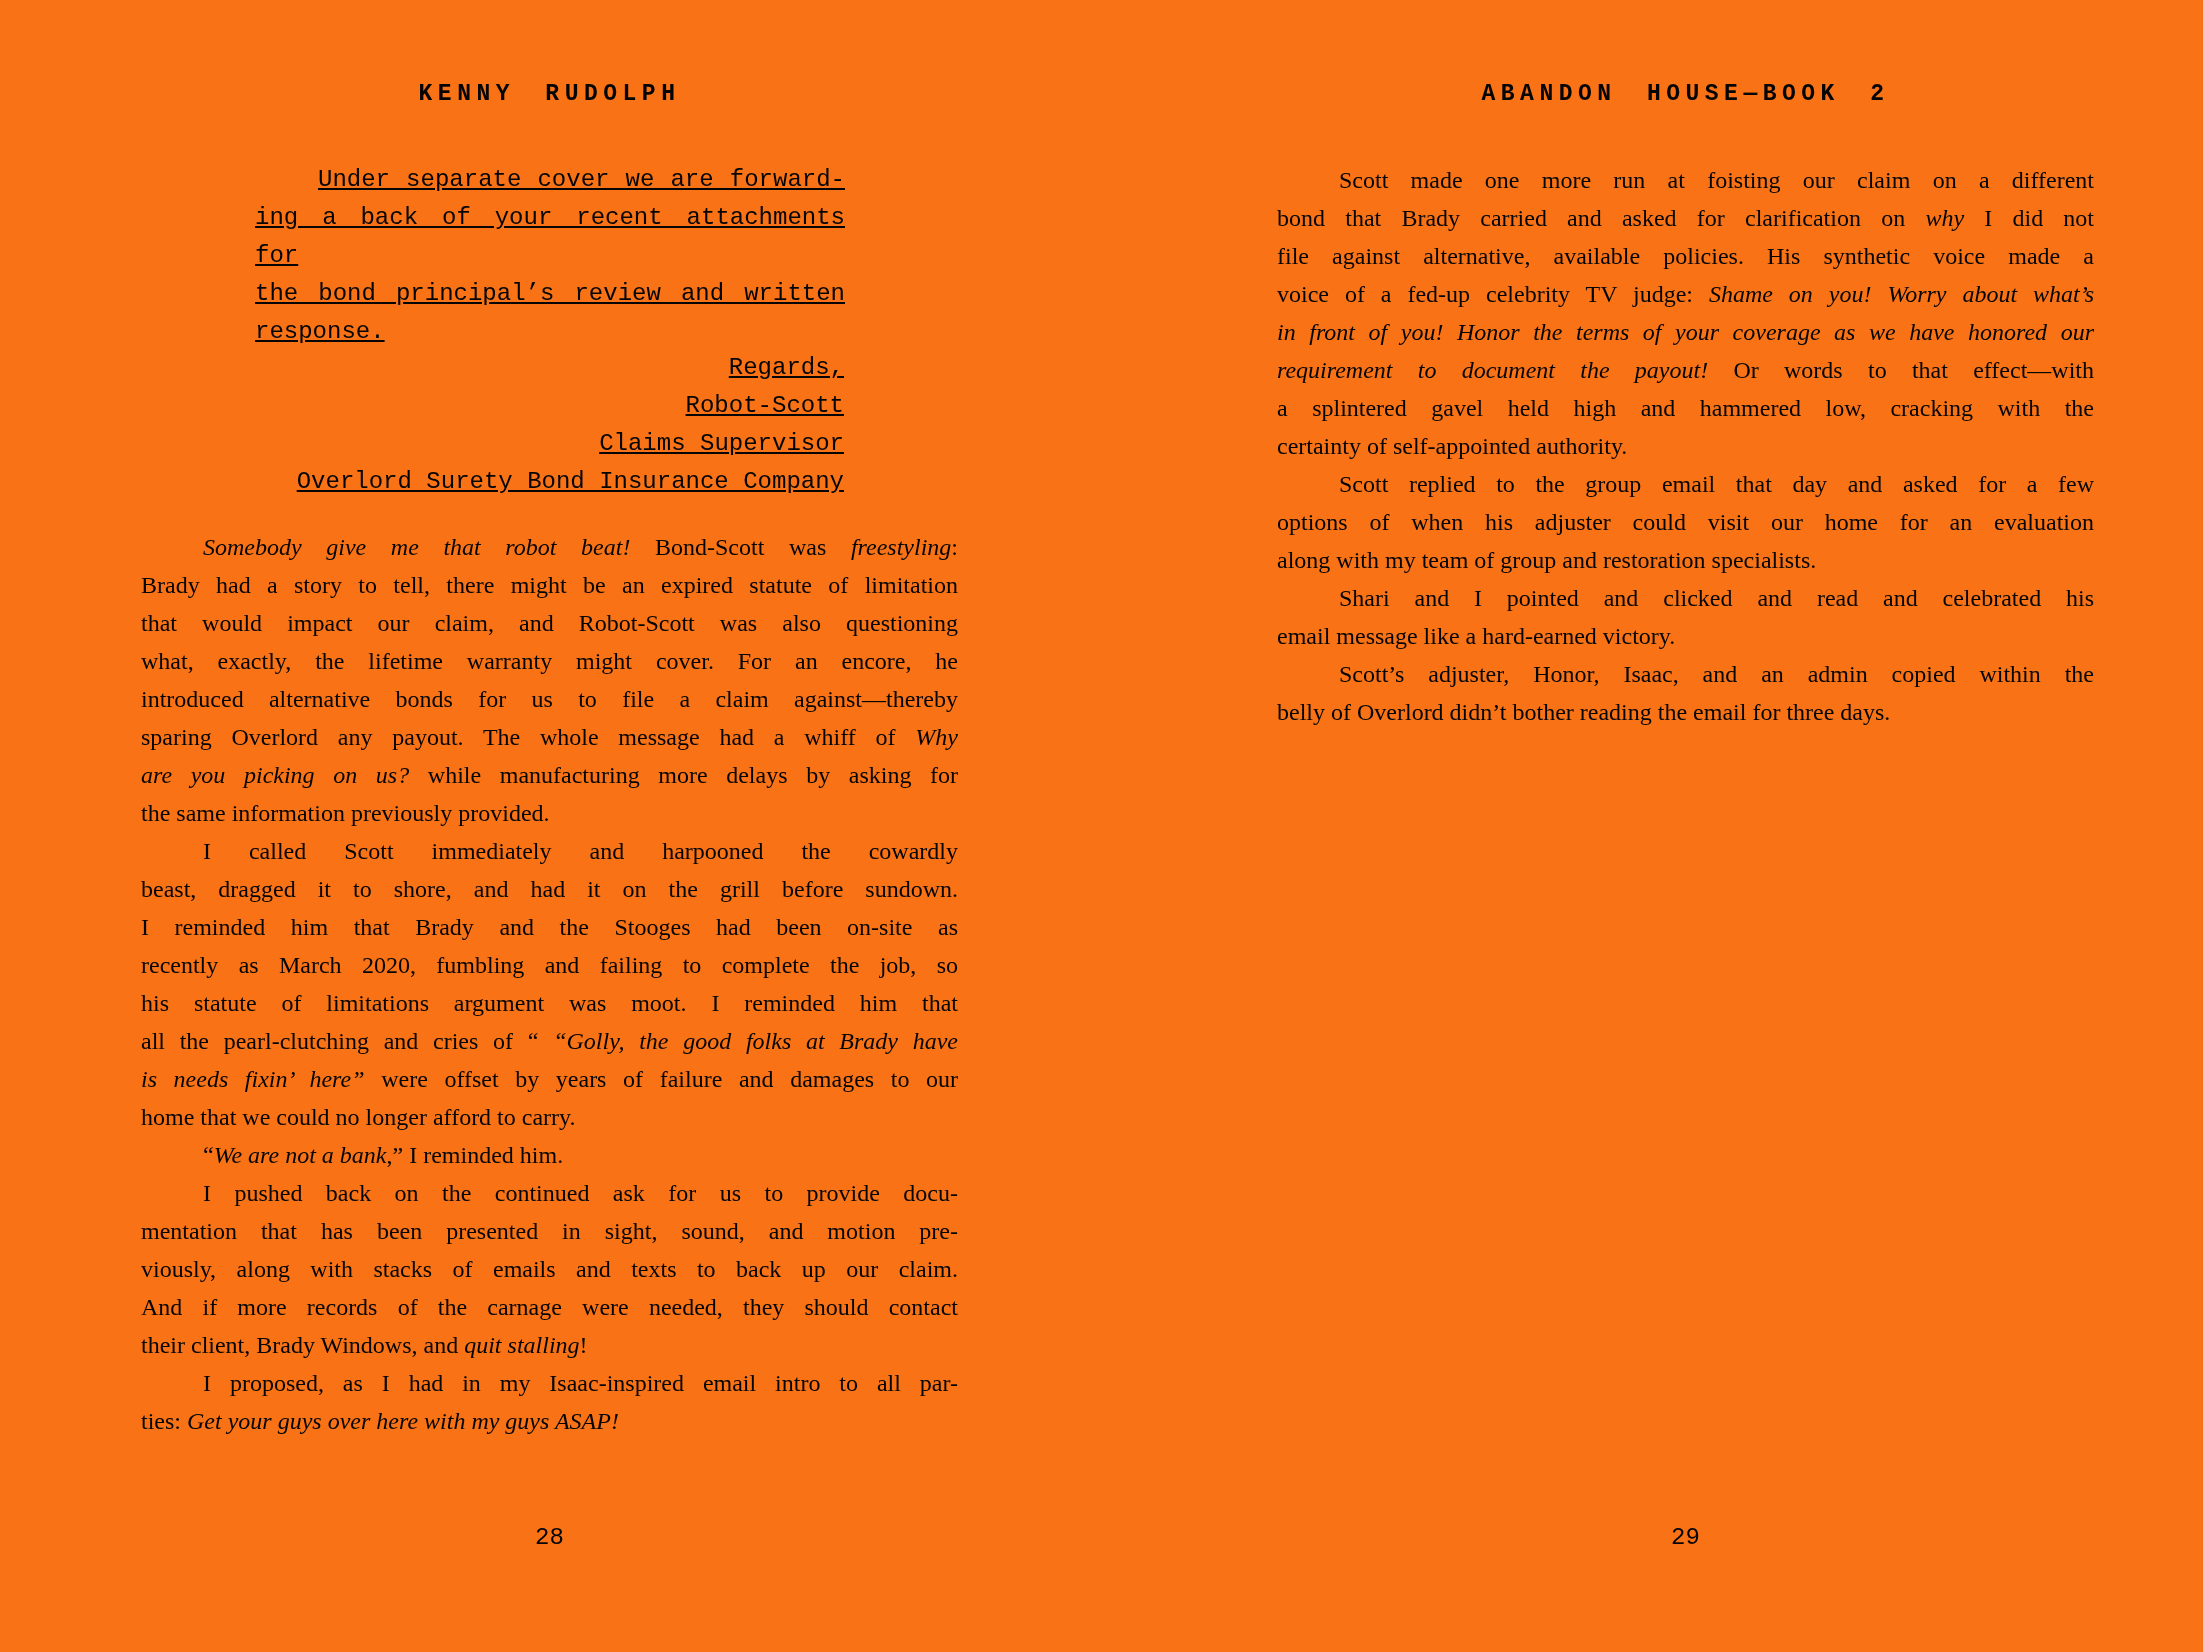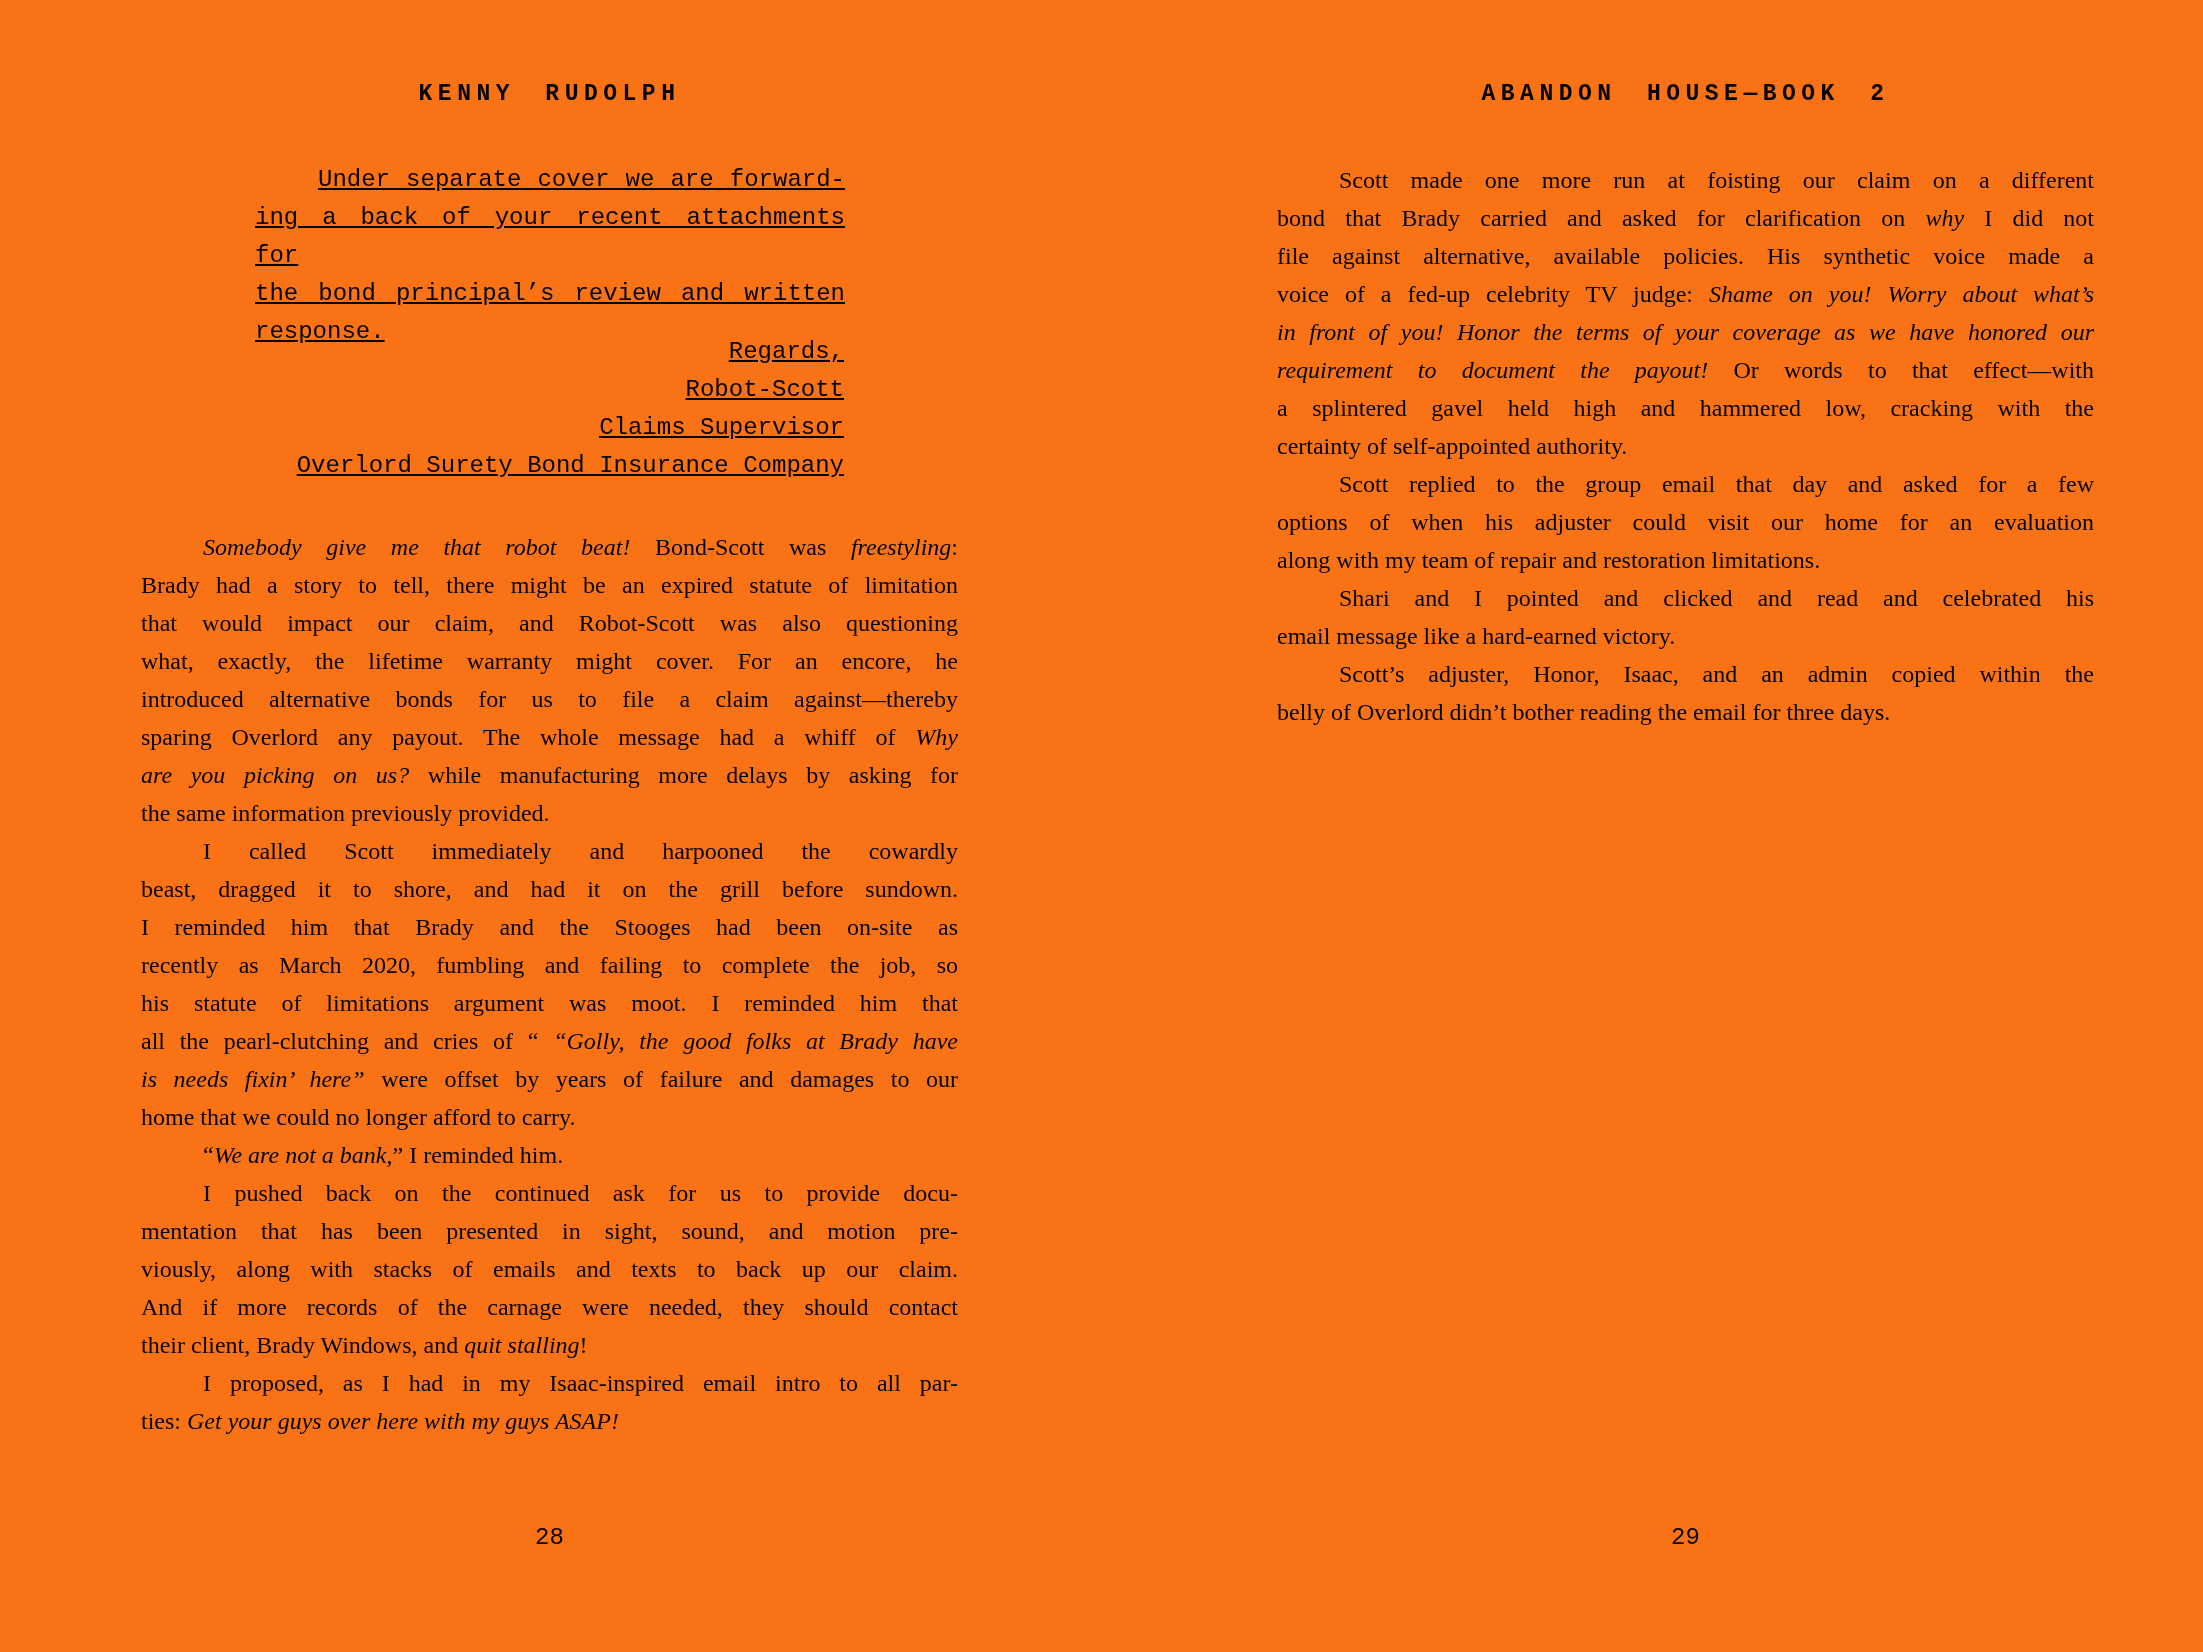--- a/index.html
+++ b/index.html
@@ -43,21 +43,21 @@
     top: 161px;
     left: 114px;
     width: 590px;
     font-size: 24px;
     line-height: 38px;
   }
   .bq .line.first { text-indent: 63px; }
 
   .signature {
     position: absolute;
-    top: 333px;
+    top: 349px;
     left: 0;
     width: 703px;
     font-size: 24px;
     line-height: 38px;
   }
   .sig-line { text-align: right; white-space: nowrap; }
 
   .body-text {
     position: absolute;
     left: 0;
@@ -148,21 +148,21 @@
           <div class="line first">Scott made one more run at foisting our claim on a different</div>
           <div class="line">bond that Brady carried and asked for clarification on <i>why</i> I did not</div>
           <div class="line">file against alternative, available policies. His synthetic voice made a</div>
           <div class="line">voice of a fed-up celebrity TV judge: <i>Shame on you! Worry about what’s</i></div>
           <div class="line"><i>in front of you! Honor the terms of your coverage as we have honored our</i></div>
           <div class="line"><i>requirement to document the payout!</i> Or words to that effect—with</div>
           <div class="line">a splintered gavel held high and hammered low, cracking with the</div>
           <div class="line end">certainty of self-appointed authority.</div>
           <div class="line first">Scott replied to the group email that day and asked for a few</div>
           <div class="line">options of when his adjuster could visit our home for an evaluation</div>
-          <div class="line end">along with my team of repair and restoration limitations.</div>
+          <div class="line end">along with my team of group and restoration specialists.</div>
           <div class="line first">Shari and I pointed and clicked and read and celebrated his</div>
           <div class="line end">email message like a hard-earned victory.</div>
           <div class="line first">Scott’s adjuster, Honor, Isaac, and an admin copied within the</div>
           <div class="line end">belly of Overlord didn’t bother reading the email for three days.</div>
         </div>
 
       <div class="page-number">29</div>
     </div>
   </section>
 

